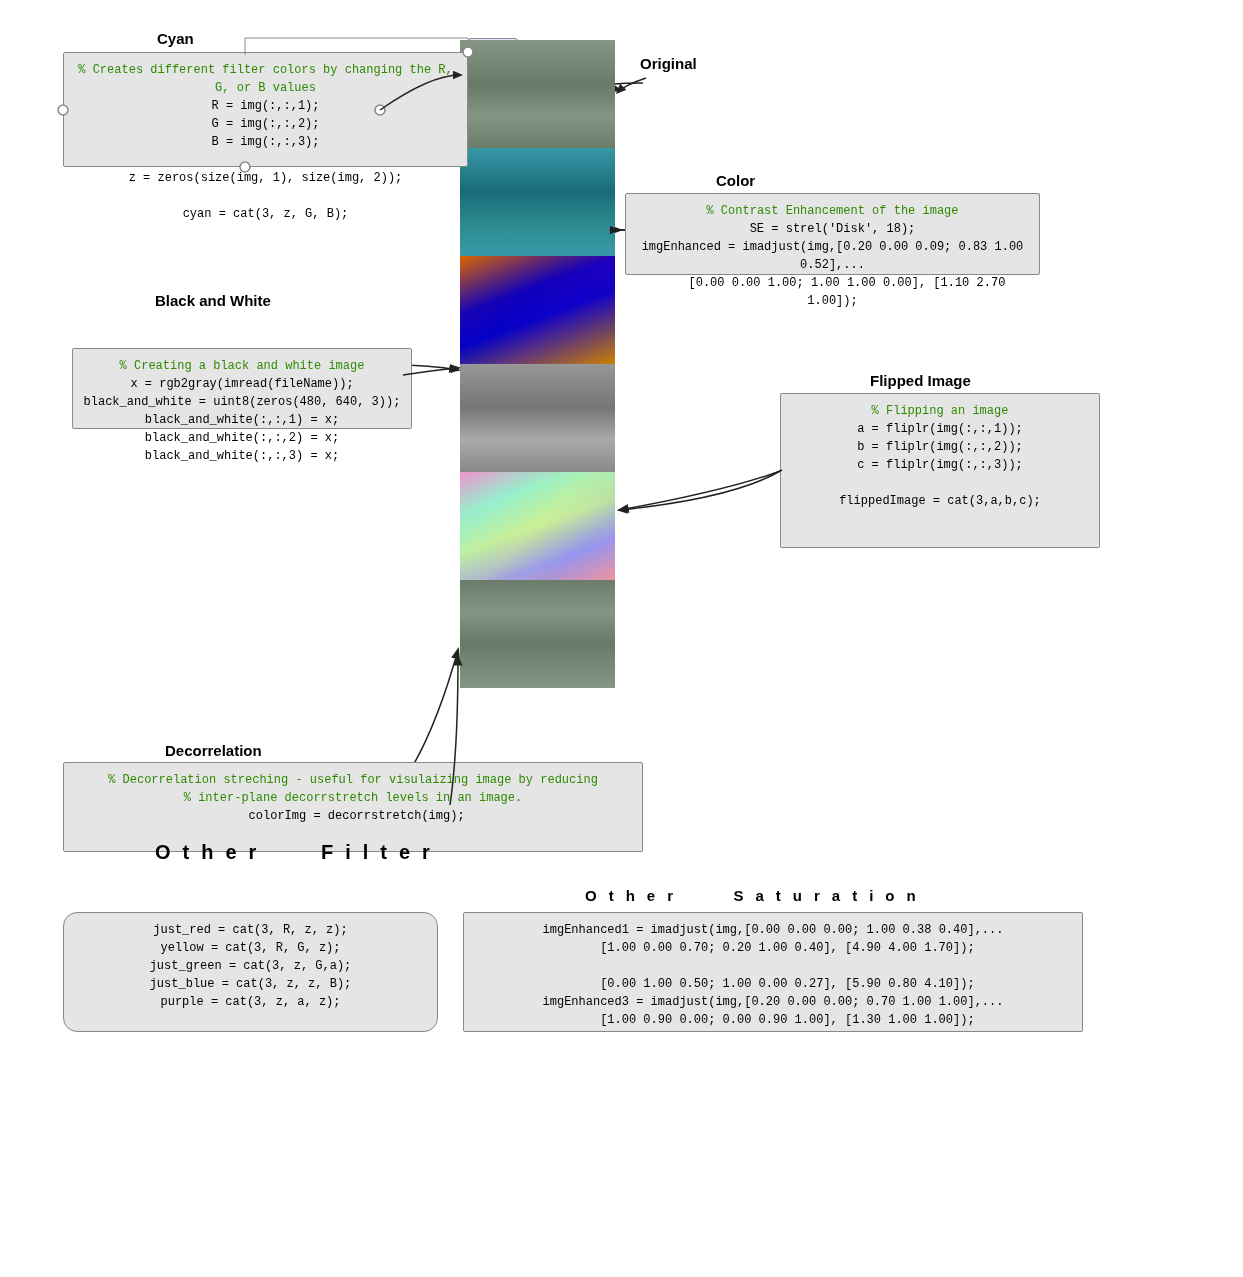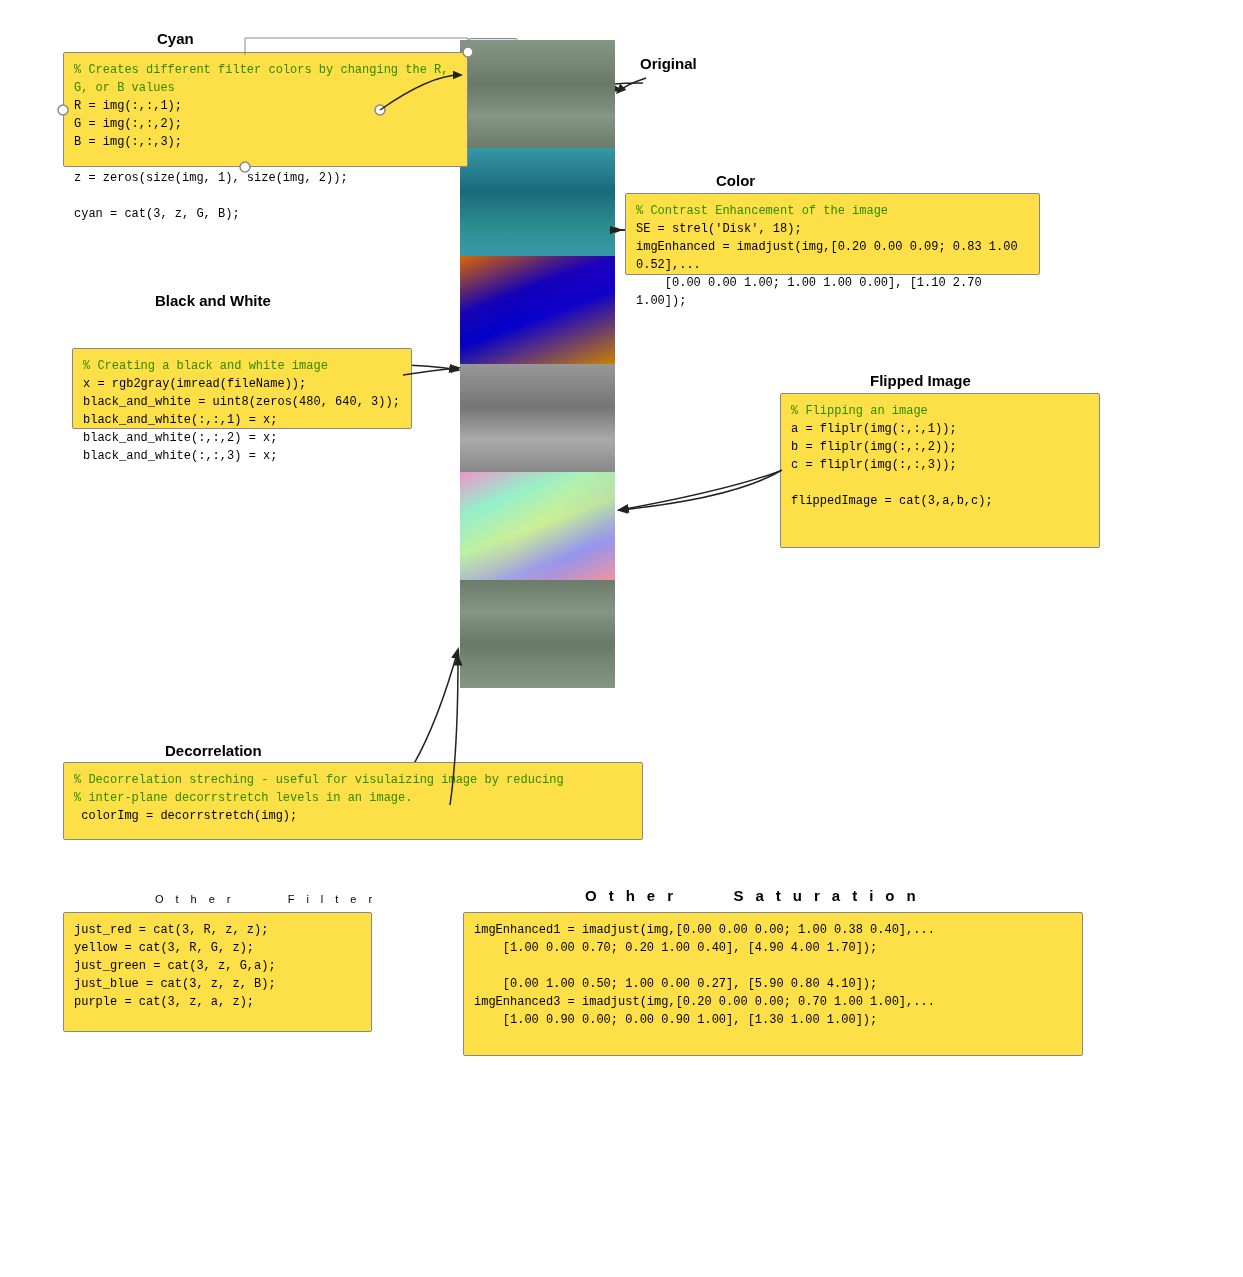--- a/index.html
+++ b/index.html
@@ -12,26 +12,27 @@
       overflow: hidden;
     }
     .page-container {
       position: relative;
       width: 1243px;
       height: 1277px;
     }
     .code-box {
       position: absolute;
       border: 1px solid #888;
-      background: #fde047;
+      background: #e5e5e5;
       padding: 8px 10px;
       font-family: 'Courier New', Courier, monospace;
       font-size: 12px;
       line-height: 1.5;
       border-radius: 2px;
+      text-align: center;
     }
     .code-box .comment { color: #2e8b00; }
     .code-box .code-text { color: #000; }
     .section-title {
       position: absolute;
       font-weight: bold;
       font-size: 15px;
       font-family: Arial, sans-serif;
       text-align: center;
     }
@@ -173,37 +174,37 @@
   <div class="code-box" style="left:780px; top:393px; width:320px; height:155px;">
     <span class="comment">% Flipping an image</span><br>
     <span class="code-text">a = fliplr(img(:,:,1));</span><br>
     <span class="code-text">b = fliplr(img(:,:,2));</span><br>
     <span class="code-text">c = fliplr(img(:,:,3));</span><br>
     <br>
     <span class="code-text">flippedImage = cat(3,a,b,c);</span>
   </div>
 
   <div class="section-title" style="left:165px; top:742px;">Decorrelation</div>
-  <div class="code-box" style="left:63px; top:762px; width:580px; height:78px;">
+  <div class="code-box" style="left:63px; top:762px; width:580px; height:90px;">
     <span class="comment">% Decorrelation streching - useful for visulaizing image by reducing</span><br>
     <span class="comment">% inter-plane decorrstretch levels in an image.</span><br>
     <span class="code-text">&nbsp;colorImg = decorrstretch(img);</span><br>
   </div>
 
-  <div style="position:absolute; left:155px; top:893px; font-weight:normal; font-size:11px; font-family:Arial,sans-serif; letter-spacing:12px;">Other&nbsp;&nbsp;&nbsp;Filter</div>
-  <div class="code-box" style="left:63px; top:912px; width:309px; height:120px;">
+  <div style="position:absolute; left:155px; top:841px; font-weight:bold; font-size:20px; font-family:Arial,sans-serif; letter-spacing:12px;">Other&nbsp;&nbsp;&nbsp;Filter</div>
+  <div class="code-box" style="left:63px; top:912px; width:375px; height:120px;border-radius:14px;">
     <span class="code-text">just_red = cat(3, R, z, z);</span><br>
     <span class="code-text">yellow = cat(3, R, G, z);</span><br>
     <span class="code-text">just_green = cat(3, z, G,a);</span><br>
     <span class="code-text">just_blue = cat(3, z, z, B);</span><br>
     <span class="code-text">purple = cat(3, z, a, z);</span>
   </div>
 
   <div style="position:absolute; left:585px; top:887px; font-weight:bold; font-size:15px; font-family:Arial,sans-serif; letter-spacing:12px;">Other&nbsp;&nbsp;&nbsp;Saturation</div>
-  <div class="code-box" style="left:463px; top:912px; width:620px; height:144px;">
+  <div class="code-box" style="left:463px; top:912px; width:620px; height:120px;">
     <span class="code-text">imgEnhanced1 = imadjust(img,[0.00 0.00 0.00; 1.00 0.38 0.40],...</span><br>
     <span class="code-text">&nbsp;&nbsp;&nbsp;&nbsp;[1.00 0.00 0.70; 0.20 1.00 0.40], [4.90 4.00 1.70]);</span><br>
     <br>
     <span class="code-text">&nbsp;&nbsp;&nbsp;&nbsp;[0.00 1.00 0.50; 1.00 0.00 0.27], [5.90 0.80 4.10]);</span><br>
     <span class="code-text">imgEnhanced3 = imadjust(img,[0.20 0.00 0.00; 0.70 1.00 1.00],...</span><br>
     <span class="code-text">&nbsp;&nbsp;&nbsp;&nbsp;[1.00 0.90 0.00; 0.00 0.90 1.00], [1.30 1.00 1.00]);</span>
   </div>
 
   <svg style="position:absolute;top:0;left:0;width:1243px;height:1277px;pointer-events:none;">
 

